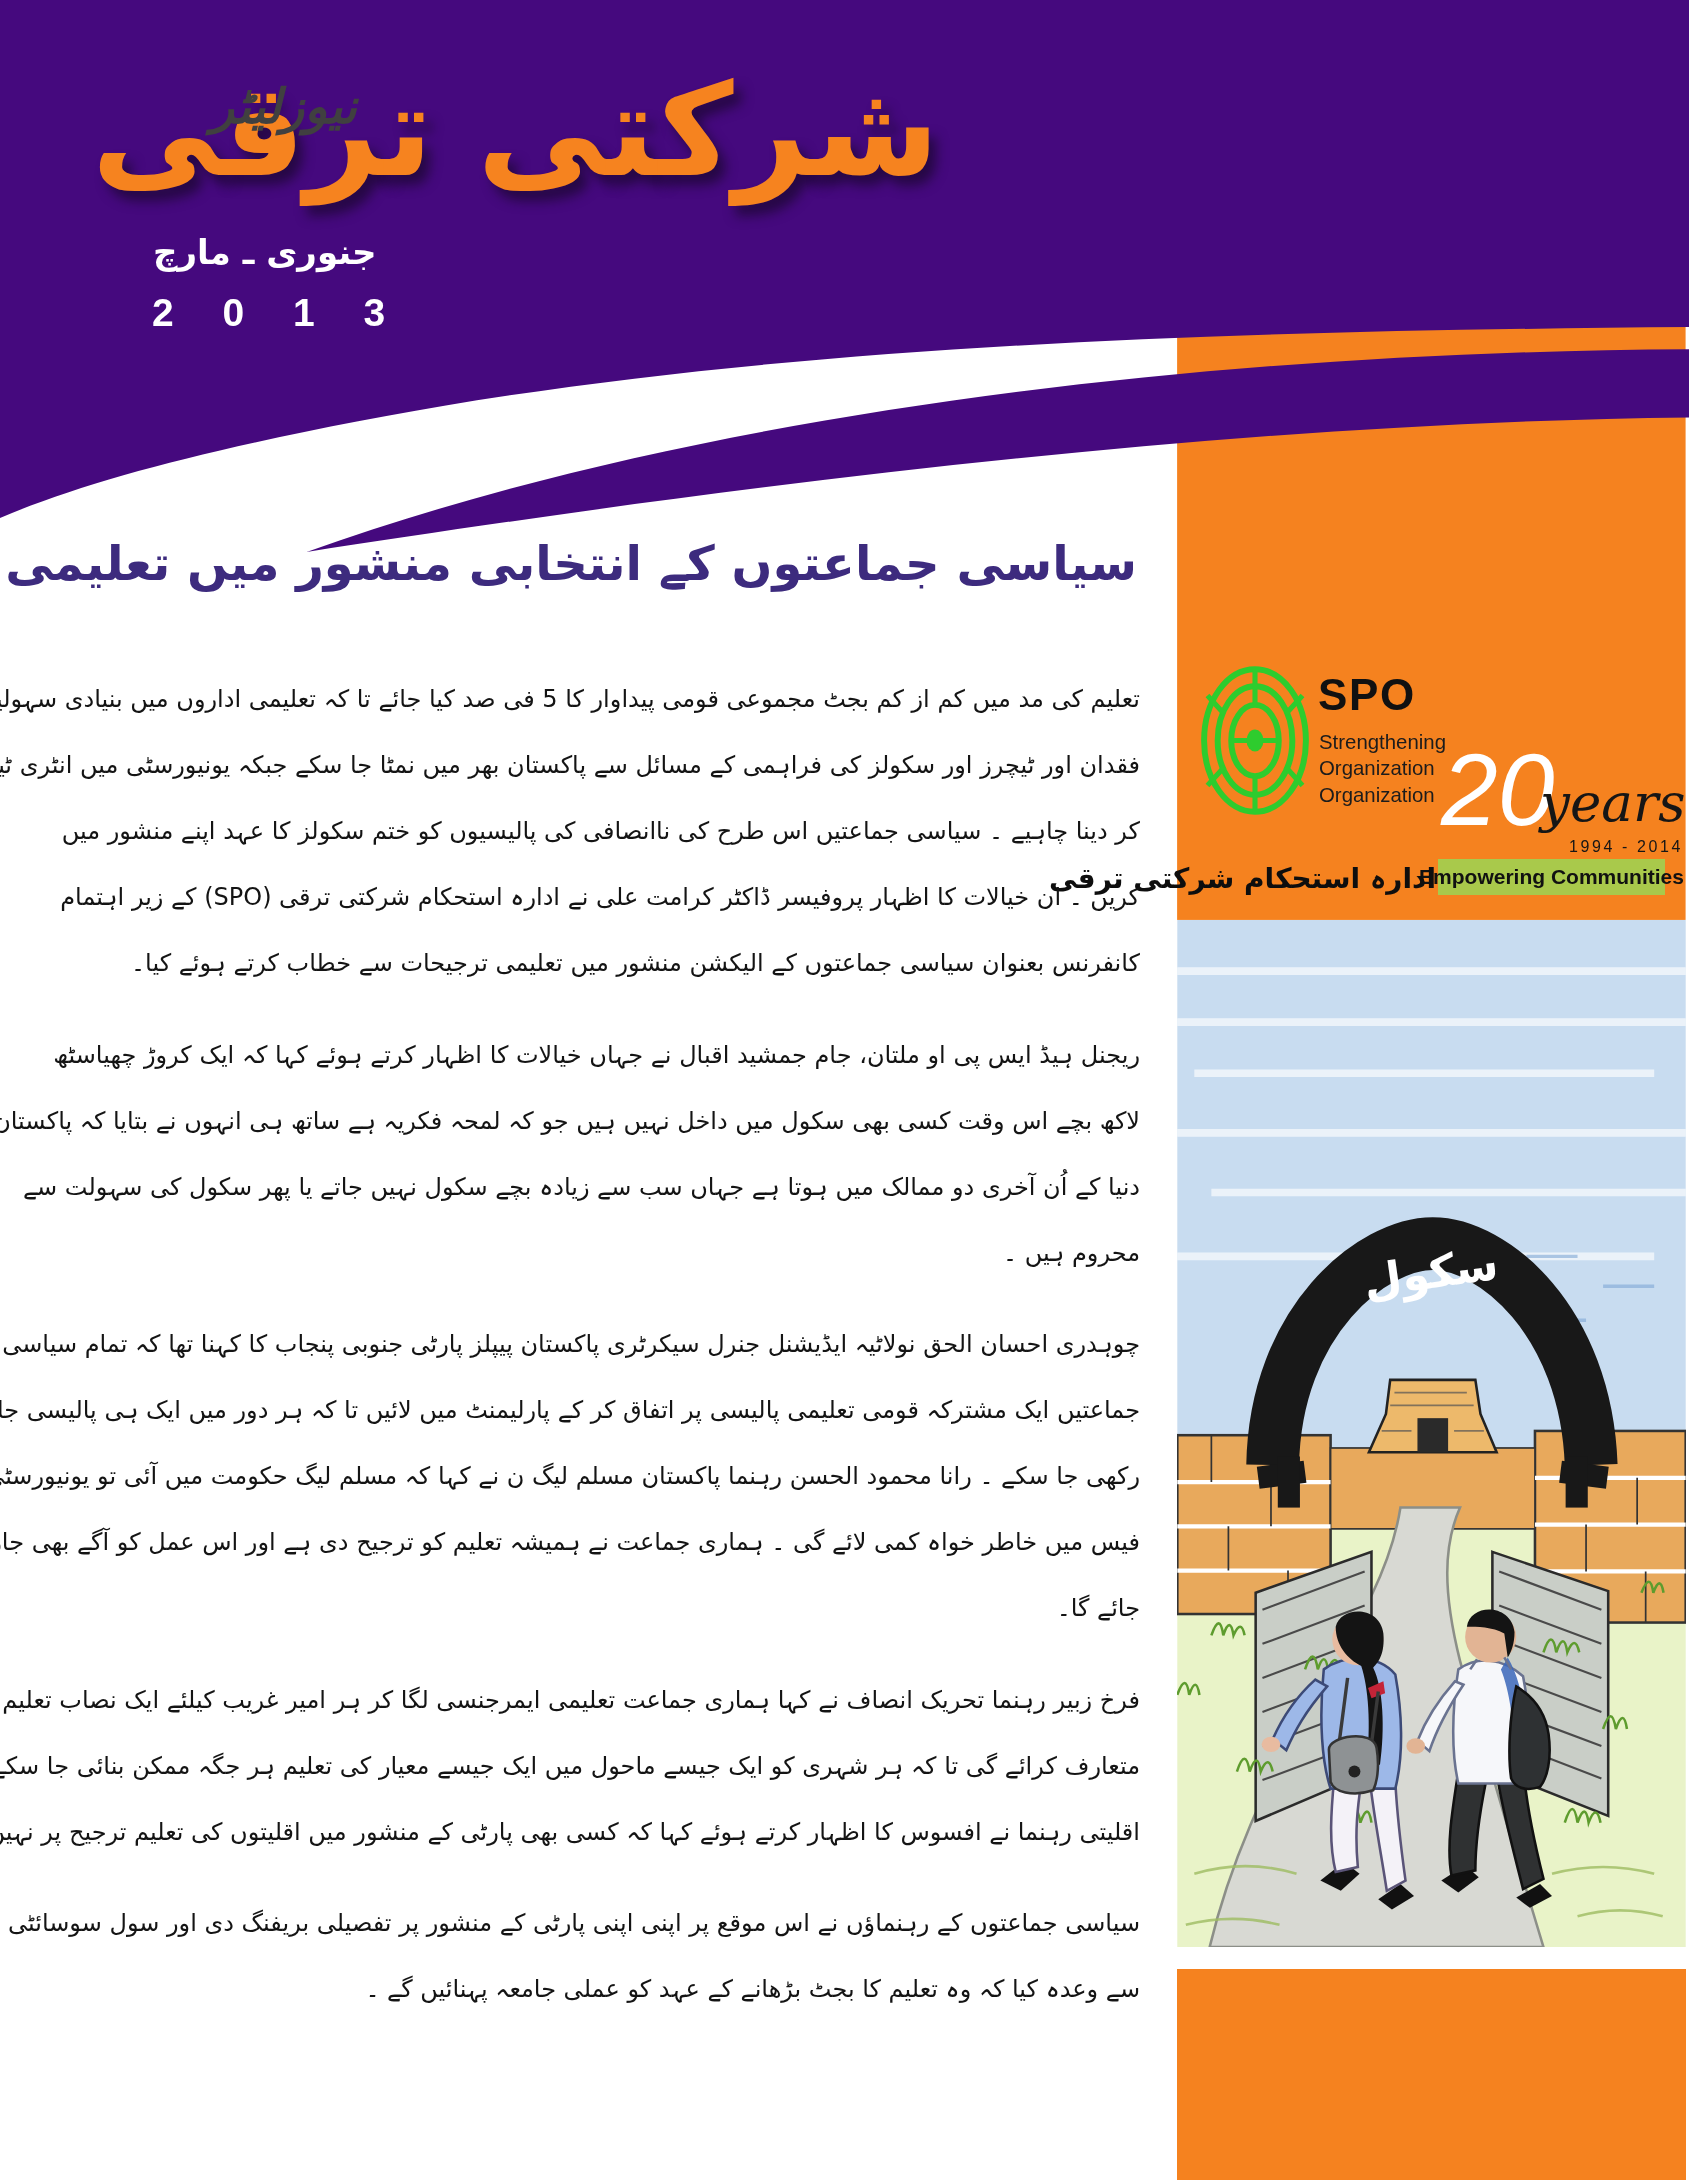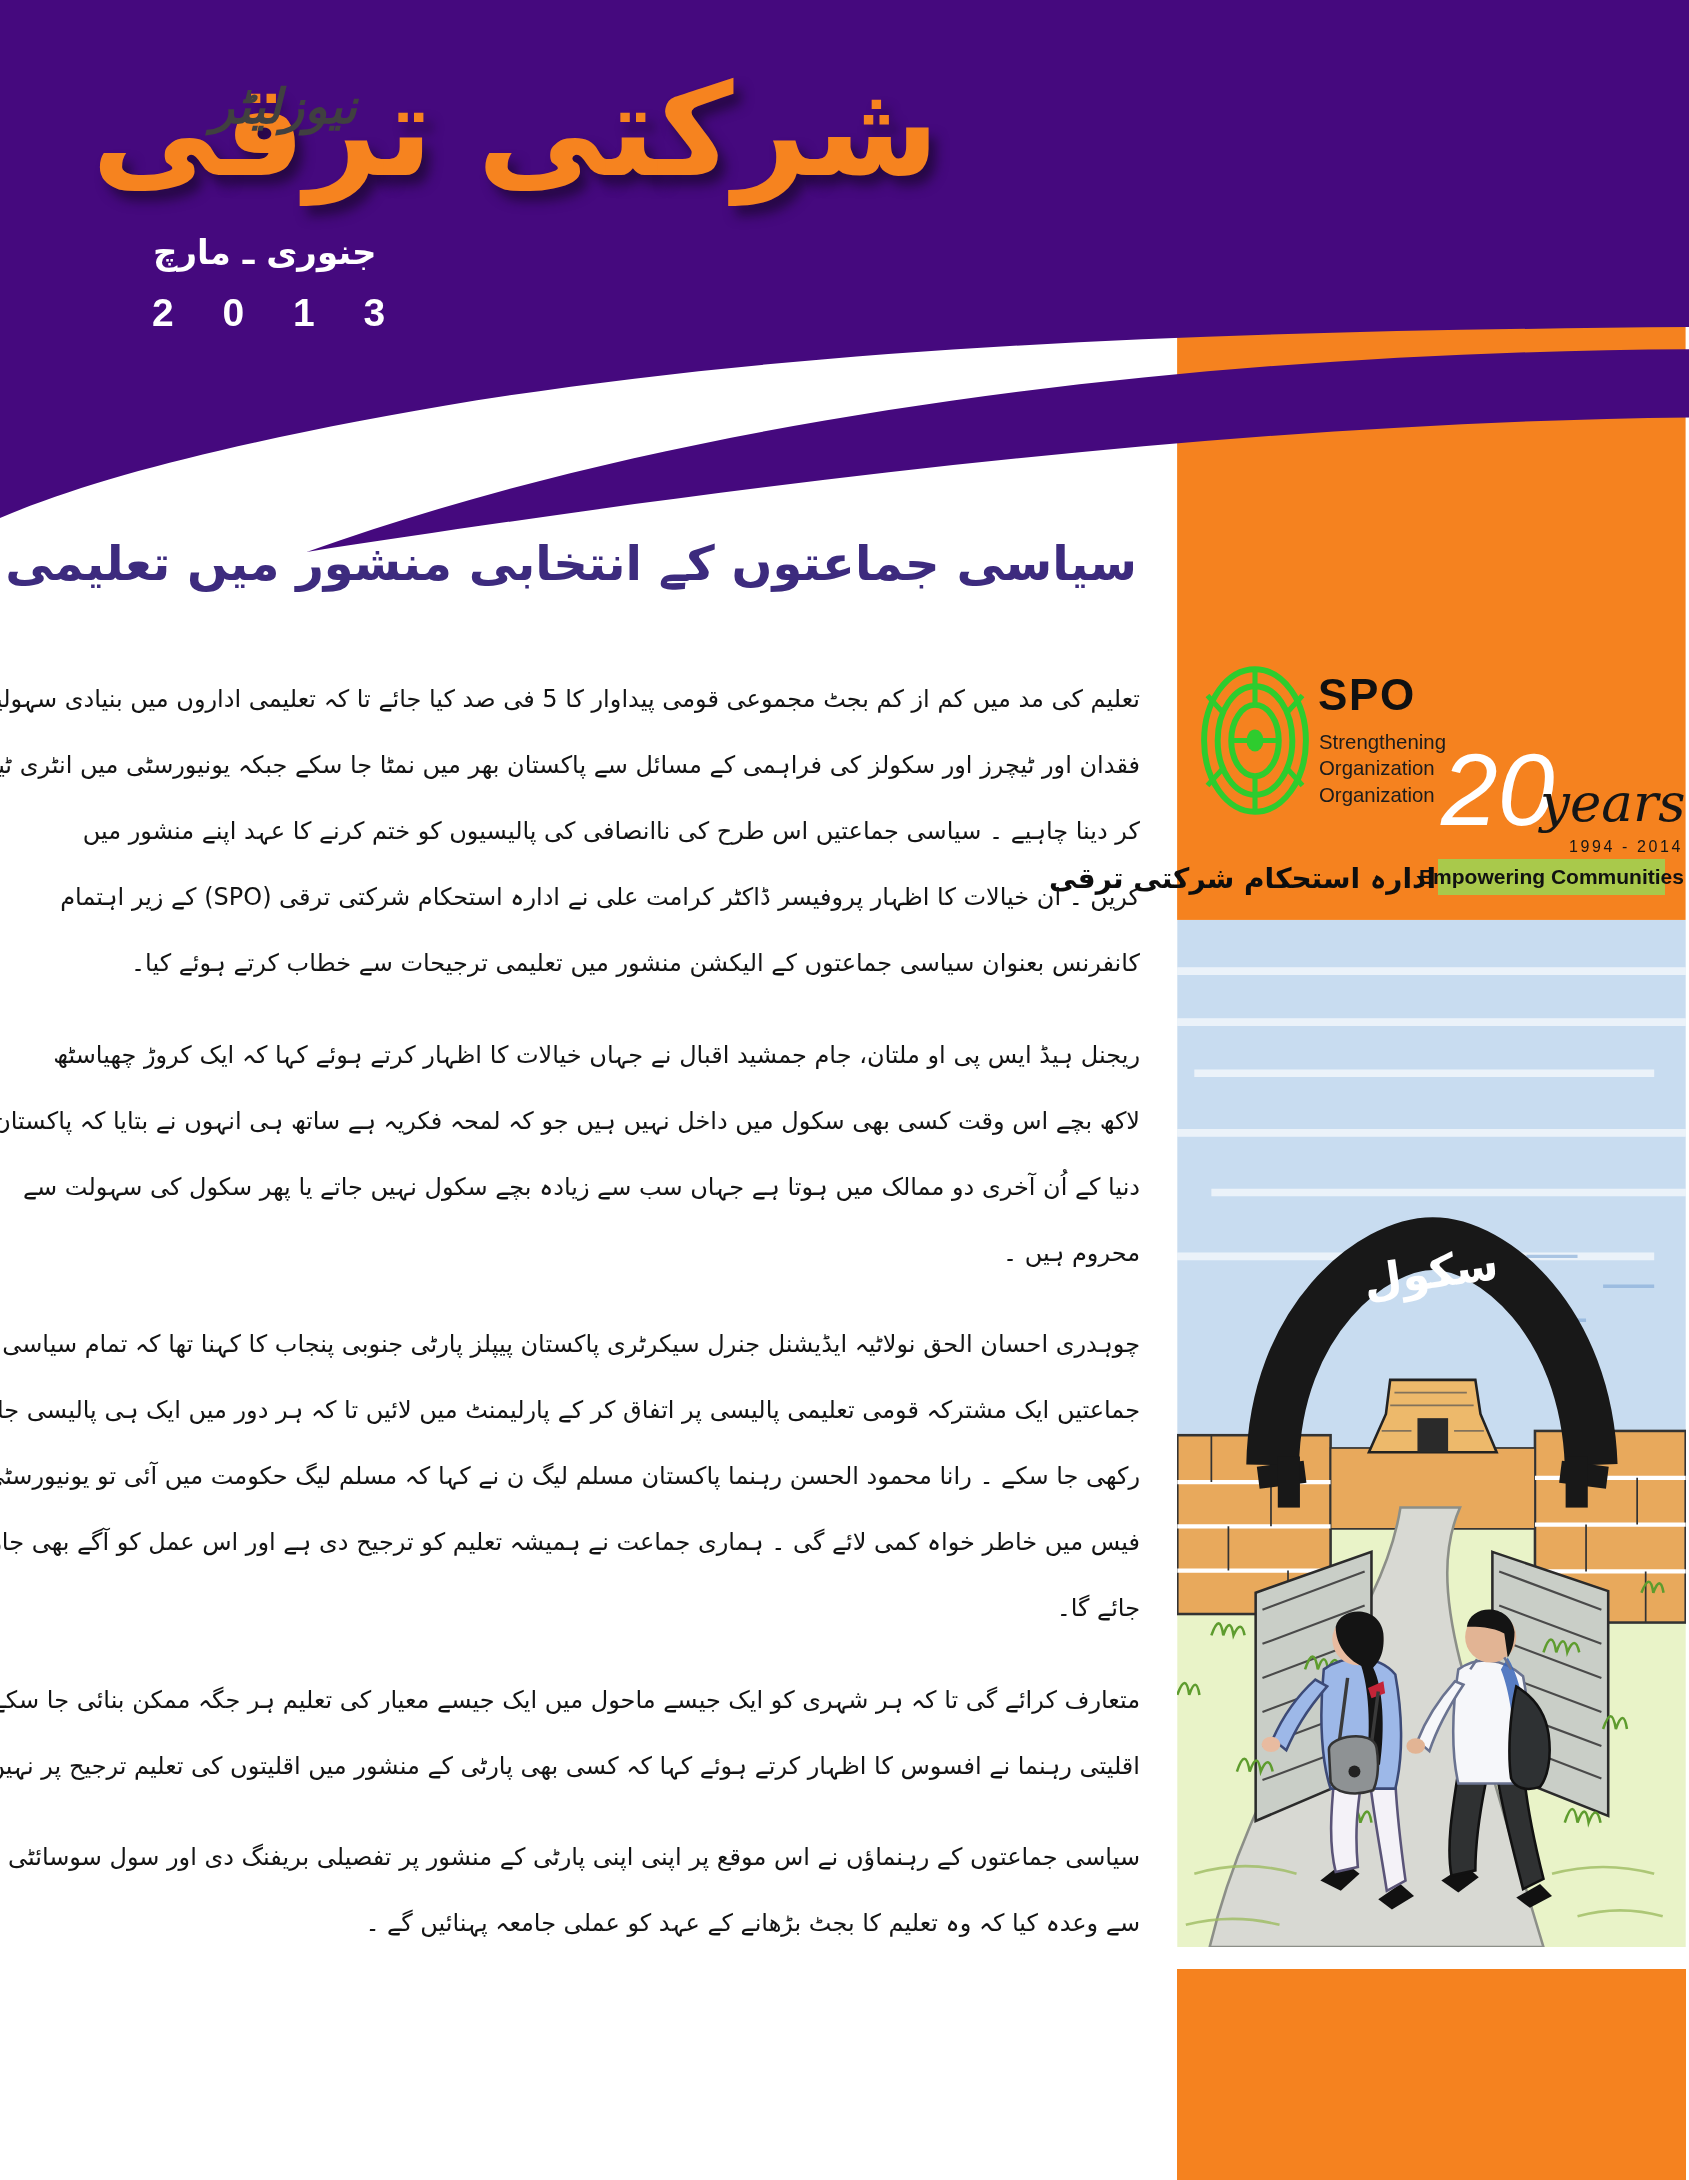--- a/index.html
+++ b/index.html
@@ -105,38 +105,39 @@
   <div class="abs" id="anniv-word">years</div>
   <div class="abs" id="anniv-years">1994 - 2014</div>
   <div class="abs" id="empower-band">Empowering Communities</div>
   <div class="abs" id="urdu-tagline">ادارہ استحکام شرکتی ترقی</div>
 
   <div class="abs" id="headline">سیاسی جماعتوں کے انتخابی منشور میں تعلیمی ترجیحات</div>
   <div class="abs" id="article-body">
       <div class="para">
         <div class="body-line">تعلیم کی مد میں کم از کم بجٹ مجموعی قومی پیداوار کا 5 فی صد کیا جائے تا کہ تعلیمی اداروں میں بنیادی سہولیات کے</div>
         <div class="body-line">فقدان اور ٹیچرز اور سکولز کی فراہمی کے مسائل سے پاکستان بھر میں نمٹا جا سکے جبکہ یونیورسٹی میں انٹری ٹیسٹ کے</div>
-        <div class="body-line">کر دینا چاہیے ۔ سیاسی جماعتیں اس طرح کی ناانصافی کی پالیسیوں کو ختم کرنے کا عہد اپنے منشور میں</div>
+        <div class="body-line">کر دینا چاہیے ۔ سیاسی جماعتیں اس طرح کی ناانصافی کی پالیسیوں کو ختم سکولز کا عہد اپنے منشور میں</div>
         <div class="body-line">کریں ۔ ان خیالات کا اظہار پروفیسر ڈاکٹر کرامت علی نے ادارہ استحکام شرکتی ترقی (SPO) کے زیر اہتمام</div>
         <div class="body-line">کانفرنس بعنوان سیاسی جماعتوں کے الیکشن منشور میں تعلیمی ترجیحات سے خطاب کرتے ہوئے کیا۔</div>
       </div>
       <div class="para">
         <div class="body-line">ریجنل ہیڈ ایس پی او ملتان، جام جمشید اقبال نے جہاں خیالات کا اظہار کرتے ہوئے کہا کہ ایک کروڑ چھیاسٹھ</div>
         <div class="body-line">لاکھ بچے اس وقت کسی بھی سکول میں داخل نہیں ہیں جو کہ لمحہ فکریہ ہے ساتھ ہی انہوں نے بتایا کہ پاکستان کا شمار</div>
         <div class="body-line">دنیا کے اُن آخری دو ممالک میں ہوتا ہے جہاں سب سے زیادہ بچے سکول نہیں جاتے یا پھر سکول کی سہولت سے</div>
         <div class="body-line">محروم ہیں ۔</div>
       </div>
       <div class="para">
         <div class="body-line">چوہدری احسان الحق نولاٹیہ ایڈیشنل جنرل سیکرٹری پاکستان پیپلز پارٹی جنوبی پنجاب کا کہنا تھا کہ تمام سیاسی</div>
         <div class="body-line">جماعتیں ایک مشترکہ قومی تعلیمی پالیسی پر اتفاق کر کے پارلیمنٹ میں لائیں تا کہ ہر دور میں ایک ہی پالیسی جاری</div>
         <div class="body-line">رکھی جا سکے ۔ رانا محمود الحسن رہنما پاکستان مسلم لیگ ن نے کہا کہ مسلم لیگ حکومت میں آئی تو یونیورسٹی اسکولوں کی</div>
         <div class="body-line">فیس میں خاطر خواہ کمی لائے گی ۔ ہماری جماعت نے ہمیشہ تعلیم کو ترجیح دی ہے اور اس عمل کو آگے بھی جاری رکھا</div>
         <div class="body-line">جائے گا۔</div>
       </div>
       <div class="para">
+        <div class="body-line">فرخ زبیر رہنما تحریک انصاف نے کہا ہماری جماعت تعلیمی ایمرجنسی لگا کر ہر امیر غریب کیلئے ایک نصاب تعلیم</div>
         <div class="body-line">متعارف کرائے گی تا کہ ہر شہری کو ایک جیسے ماحول میں ایک جیسے معیار کی تعلیم ہر جگہ ممکن بنائی جا سکے ۔ عابد جون</div>
         <div class="body-line">اقلیتی رہنما نے افسوس کا اظہار کرتے ہوئے کہا کہ کسی بھی پارٹی کے منشور میں اقلیتوں کی تعلیم ترجیح پر نہیں ہے ۔</div>
       </div>
       <div class="para">
         <div class="body-line">سیاسی جماعتوں کے رہنماؤں نے اس موقع پر اپنی اپنی پارٹی کے منشور پر تفصیلی بریفنگ دی اور سول سوسائٹی</div>
         <div class="body-line">سے وعدہ کیا کہ وہ تعلیم کا بجٹ بڑھانے کے عہد کو عملی جامعہ پہنائیں گے ۔</div>
       </div>
     </div>
 
   <svg class="abs" style="left:1177px;top:920px;" width="509" height="1027" viewBox="0 0 597 1206">

